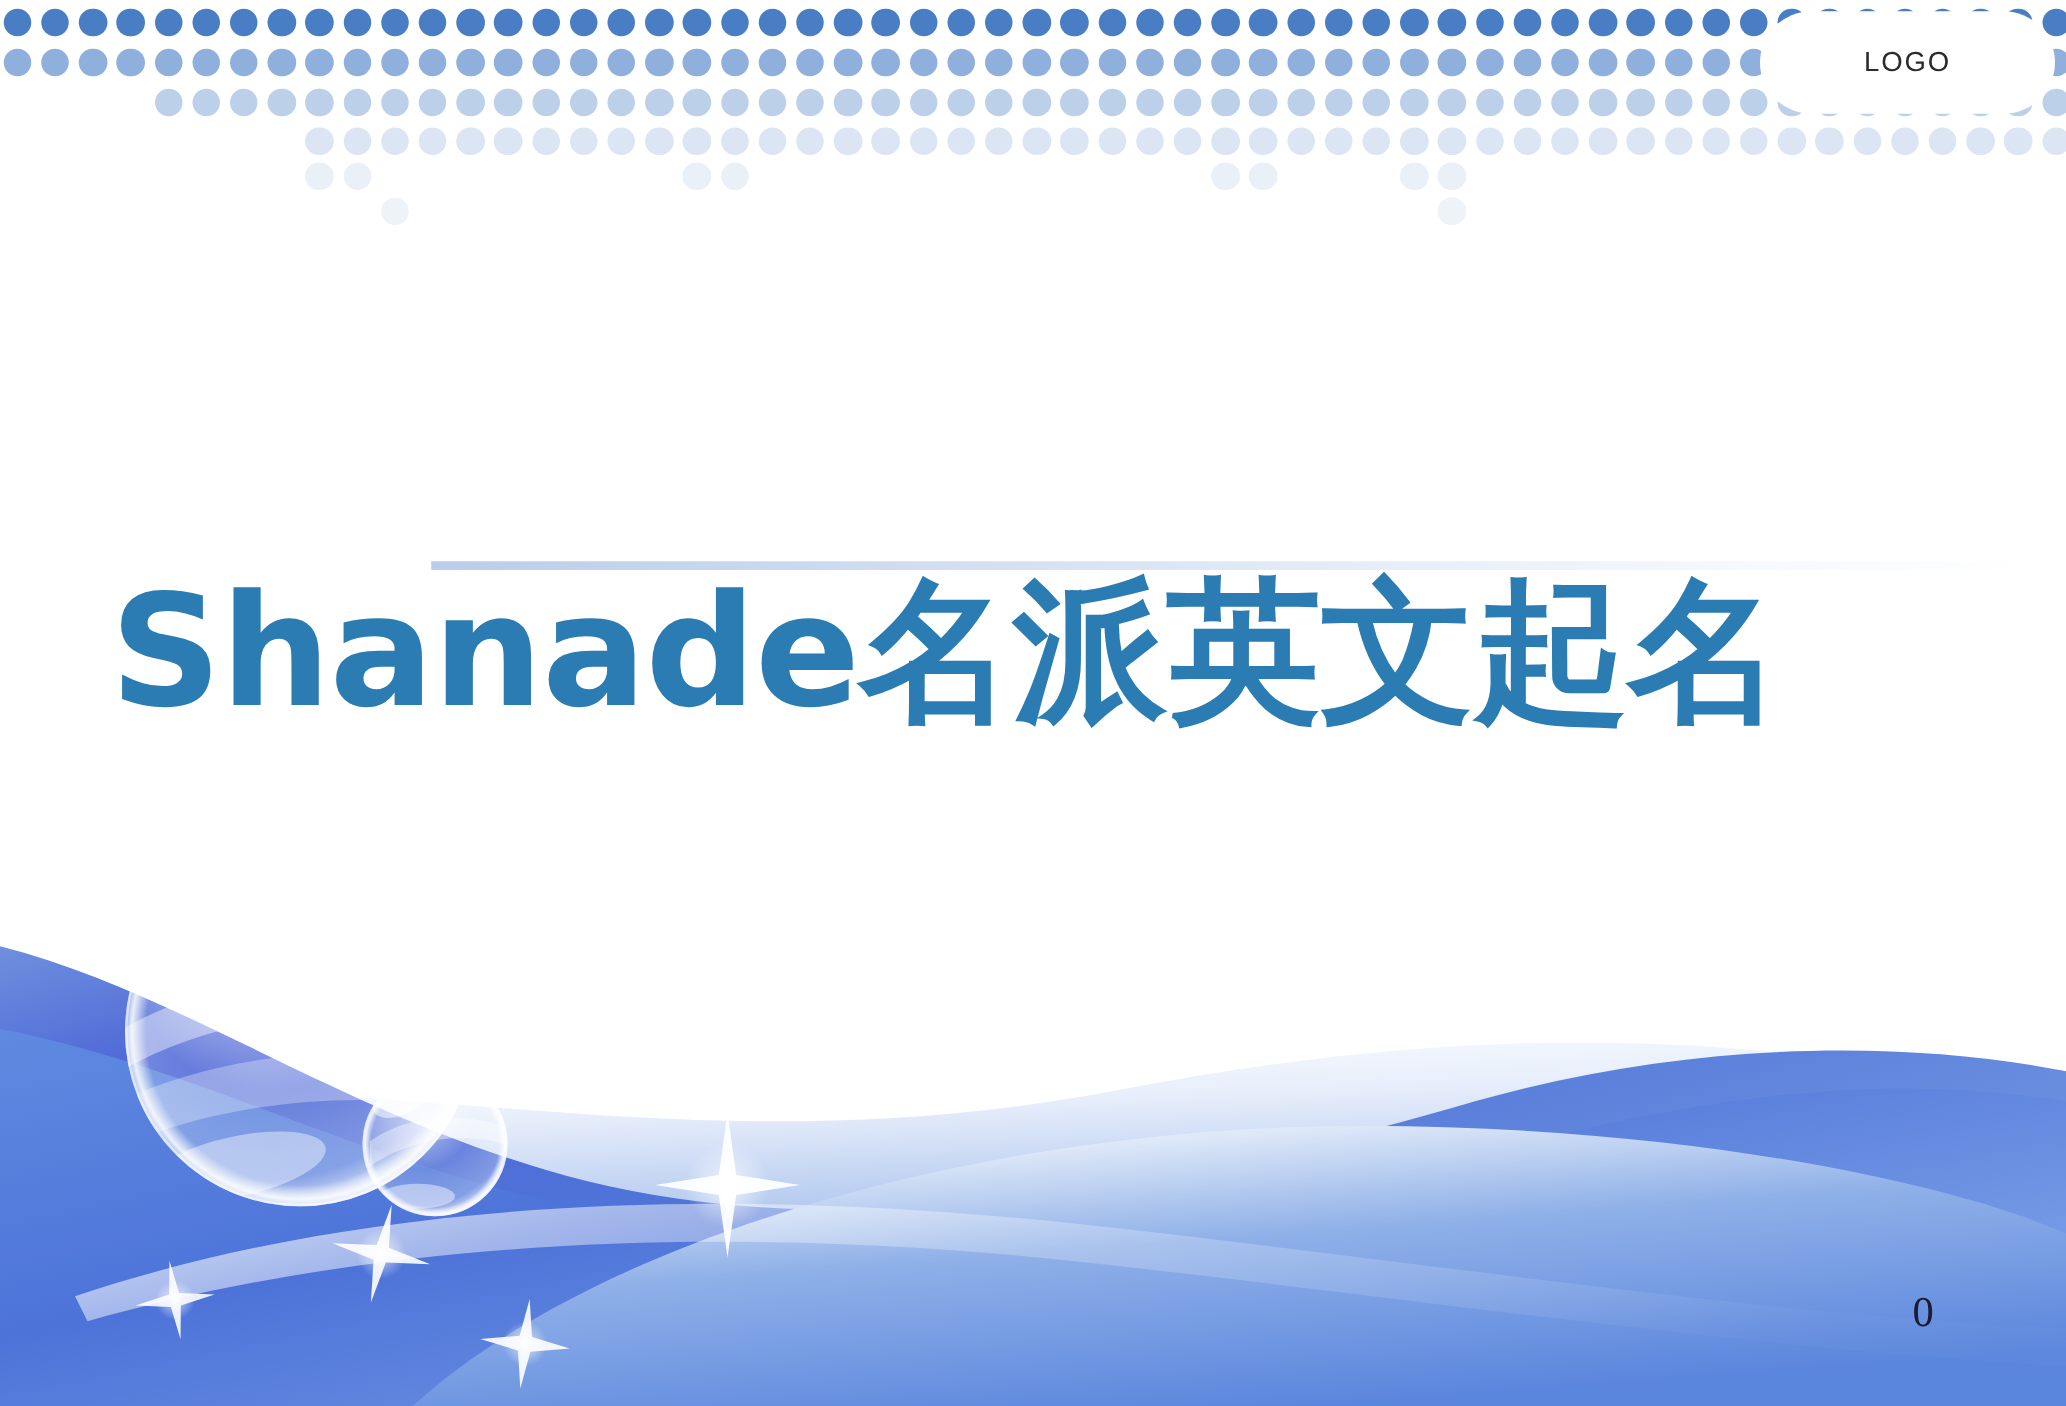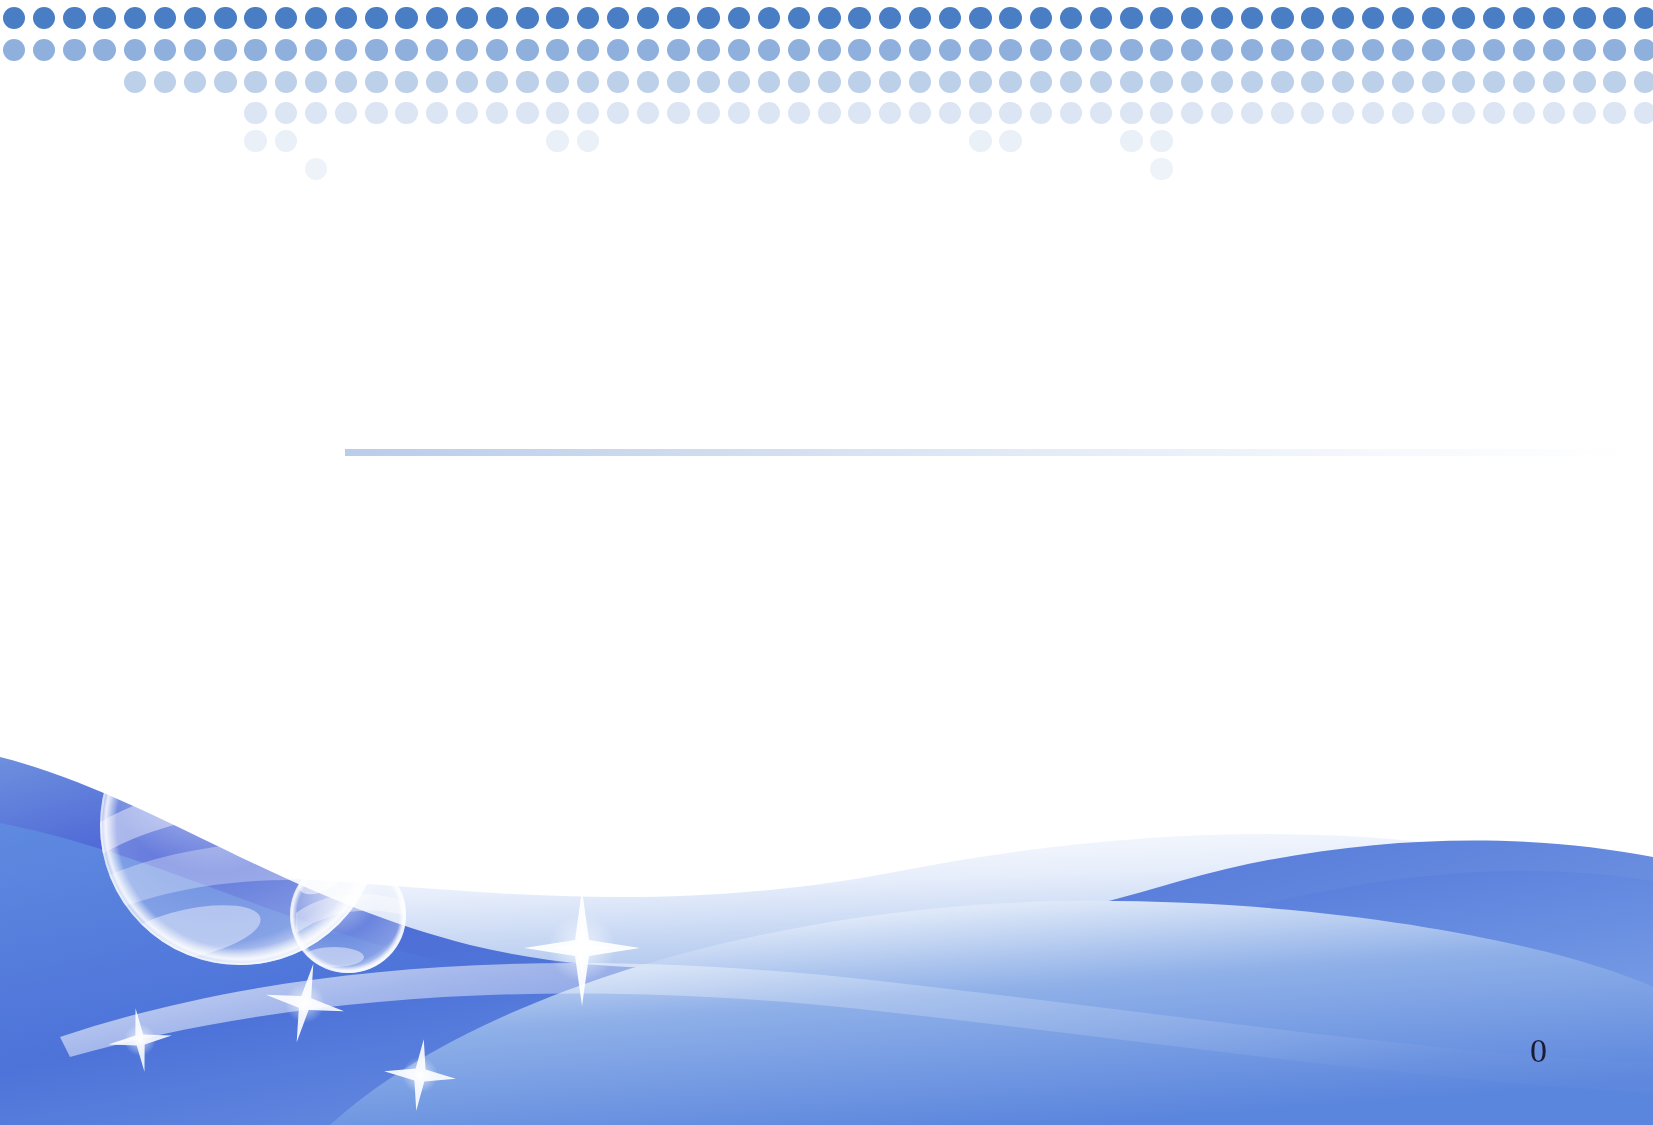--- a/index.html
+++ b/index.html
@@ -309,22 +309,28 @@
       <div class="dot" style="left: 546.4px; top: 129.8px; width: 22.4px; height: 22.4px; background: rgb(234, 240, 248);"></div>
       <div class="dot" style="left: 576.6px; top: 129.8px; width: 22.4px; height: 22.4px; background: rgb(234, 240, 248);"></div>
       <div class="dot" style="left: 969.2px; top: 129.8px; width: 22.4px; height: 22.4px; background: rgb(234, 240, 248);"></div>
       <div class="dot" style="left: 999.4px; top: 129.8px; width: 22.4px; height: 22.4px; background: rgb(234, 240, 248);"></div>
       <div class="dot" style="left: 1120.2px; top: 129.8px; width: 22.4px; height: 22.4px; background: rgb(234, 240, 248);"></div>
       <div class="dot" style="left: 1150.4px; top: 129.8px; width: 22.4px; height: 22.4px; background: rgb(234, 240, 248);"></div>
       <div class="dot" style="left: 304.8px; top: 157.8px; width: 22.4px; height: 22.4px; background: rgb(238, 243, 250);"></div>
       <div class="dot" style="left: 1150.4px; top: 157.8px; width: 22.4px; height: 22.4px; background: rgb(238, 243, 250);"></div>
     </div>
 
+  <div id="logo-plate">
+    <span id="logo-text">LOGO</span>
+  </div>
 
   <div id="title-rule"></div>
+  <div id="title-block">
+    <div id="title-text">Shanade名派英文起名</div>
+  </div>
 
   <svg id="artwork" viewBox="0 0 1653 480" preserveAspectRatio="none" xmlns="http://www.w3.org/2000/svg">
     <defs>
       <linearGradient id="gDeep" x1="0" y1="0" x2="1" y2="0.6">
         <stop offset="0%" stop-color="#6e90de"></stop>
         <stop offset="22%" stop-color="#4a63d6"></stop>
         <stop offset="55%" stop-color="#4f74d8"></stop>
         <stop offset="100%" stop-color="#6f93e0"></stop>
       </linearGradient>
       <linearGradient id="gMid" x1="0" y1="0" x2="0.9" y2="0.8">

